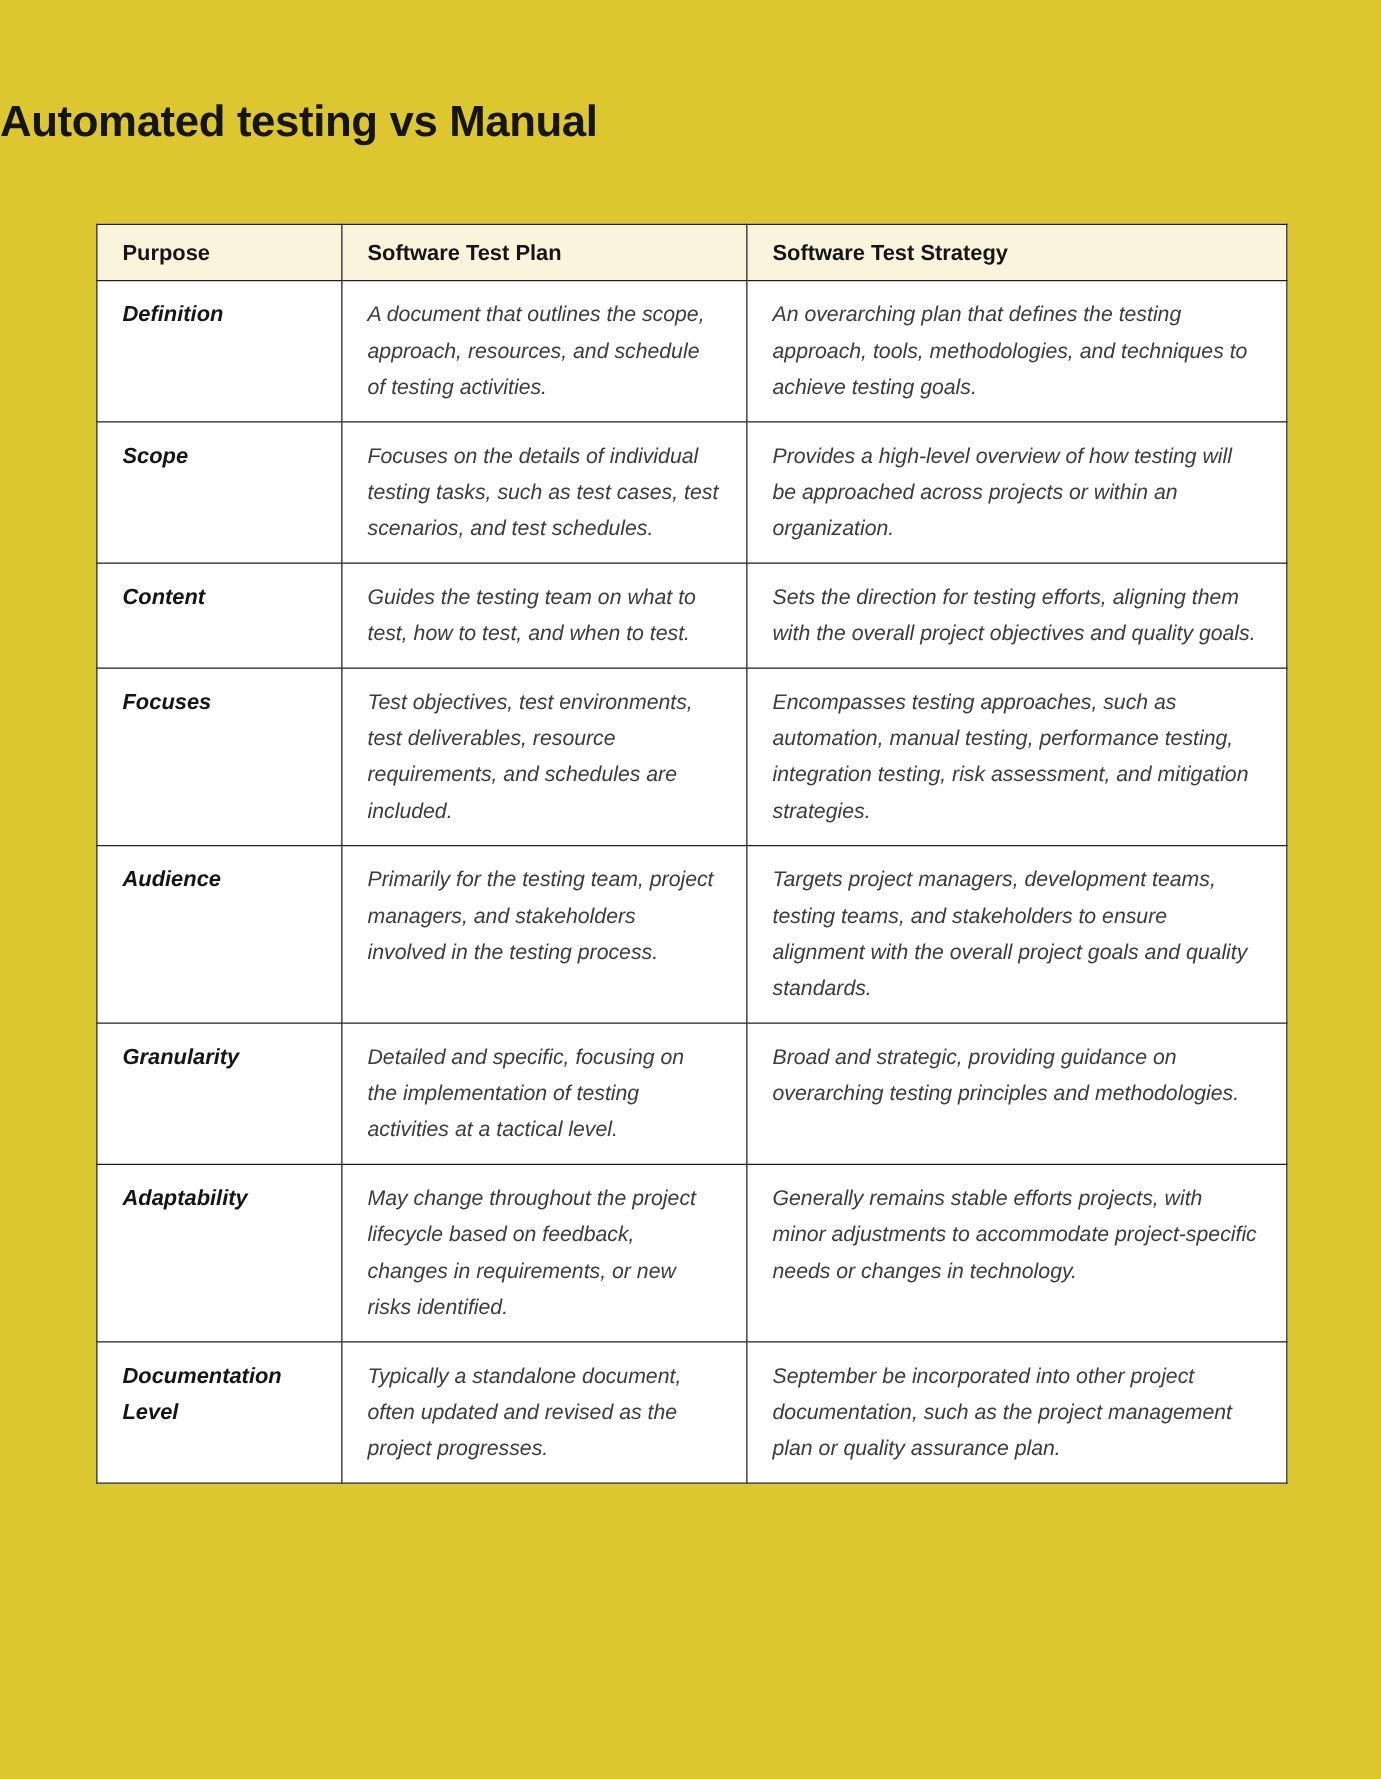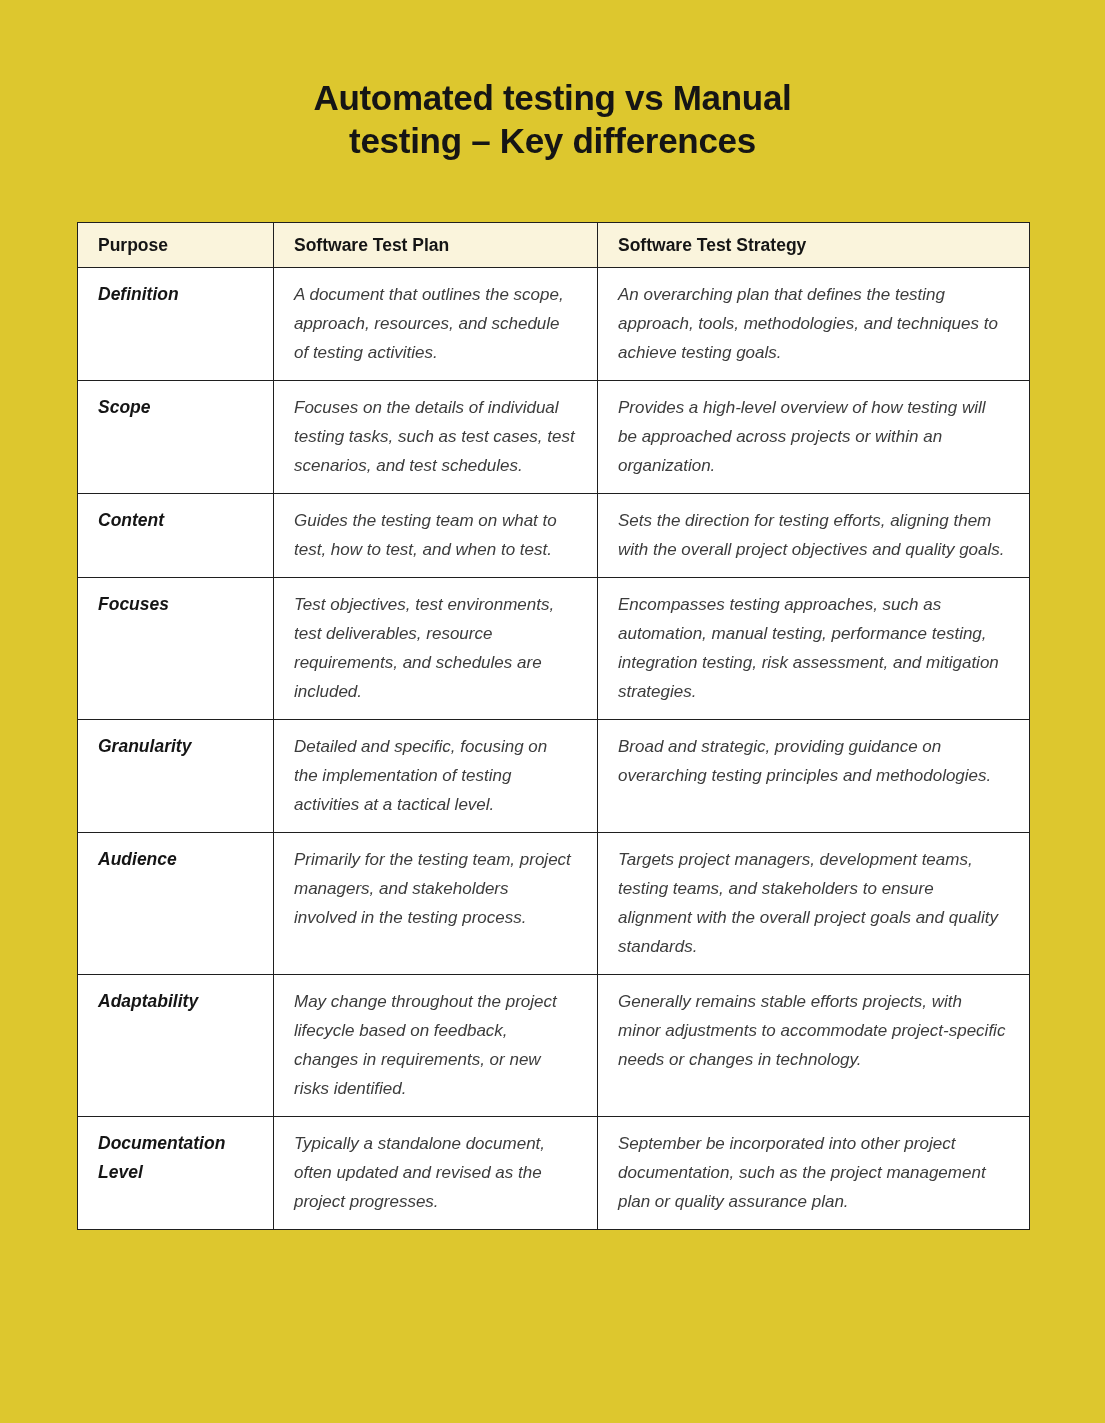--- a/index.html
+++ b/index.html
@@ -11,21 +11,20 @@
     background: #ddc72e;
     min-height: 1423px;
     position: relative;
   }
   .page {
     width: 1105px;
     min-height: 1423px;
     padding-top: 76px;
   }
   .title {
-    text-align: center;
     font-size: 35px;
     line-height: 43px;
     font-weight: 700;
     color: #151515;
     letter-spacing: -0.3px;
   }
   .table-wrap {
     margin: 60px 76px 0 77px;
   }
   table.compare {
@@ -66,21 +65,20 @@
     color: #151515;
   }
 </style>
 </head>
 <body>
 
 <div class="page">
 
   <h1 class="title">
     <span>Automated testing vs Manual</span><br>
-    <span>testing – Key differences</span>
   </h1>
 
   <div class="table-wrap">
     <table class="compare">
       <colgroup>
         <col class="c1">
           <col class="c2">
           <col class="c3">
       </colgroup>
       <thead>
@@ -105,28 +103,28 @@
           <td class="aspect">Content</td>
           <td>Guides the testing team on what to test, how to test, and when to test.</td>
           <td>Sets the direction for testing efforts, aligning them with the overall project objectives and quality goals.</td>
         </tr>
         <tr>
           <td class="aspect">Focuses</td>
           <td>Test objectives, test environments, test deliverables, resource requirements, and schedules are included.</td>
           <td>Encompasses testing approaches, such as automation, manual testing, performance testing, integration testing, risk assessment, and mitigation strategies.</td>
         </tr>
         <tr>
+          <td class="aspect">Audience</td>
+          <td>Primarily for the testing team, project managers, and stakeholders involved in the testing process.</td>
+          <td>Targets project managers, development teams, testing teams, and stakeholders to ensure alignment with the overall project goals and quality standards.</td>
+        </tr>
+        <tr>
           <td class="aspect">Granularity</td>
           <td>Detailed and specific, focusing on the implementation of testing activities at a tactical level.</td>
           <td>Broad and strategic, providing guidance on overarching testing principles and methodologies.</td>
-        </tr>
-        <tr>
-          <td class="aspect">Audience</td>
-          <td>Primarily for the testing team, project managers, and stakeholders involved in the testing process.</td>
-          <td>Targets project managers, development teams, testing teams, and stakeholders to ensure alignment with the overall project goals and quality standards.</td>
         </tr>
         <tr>
           <td class="aspect">Adaptability</td>
           <td>May change throughout the project lifecycle based on feedback, changes in requirements, or new risks identified.</td>
           <td>Generally remains stable efforts projects, with minor adjustments to accommodate project-specific needs or changes in technology.</td>
         </tr>
         <tr>
           <td class="aspect">Documentation Level</td>
           <td>Typically a standalone document, often updated and revised as the project progresses.</td>
           <td>September be incorporated into other project documentation, such as the project management plan or quality assurance plan.</td>

